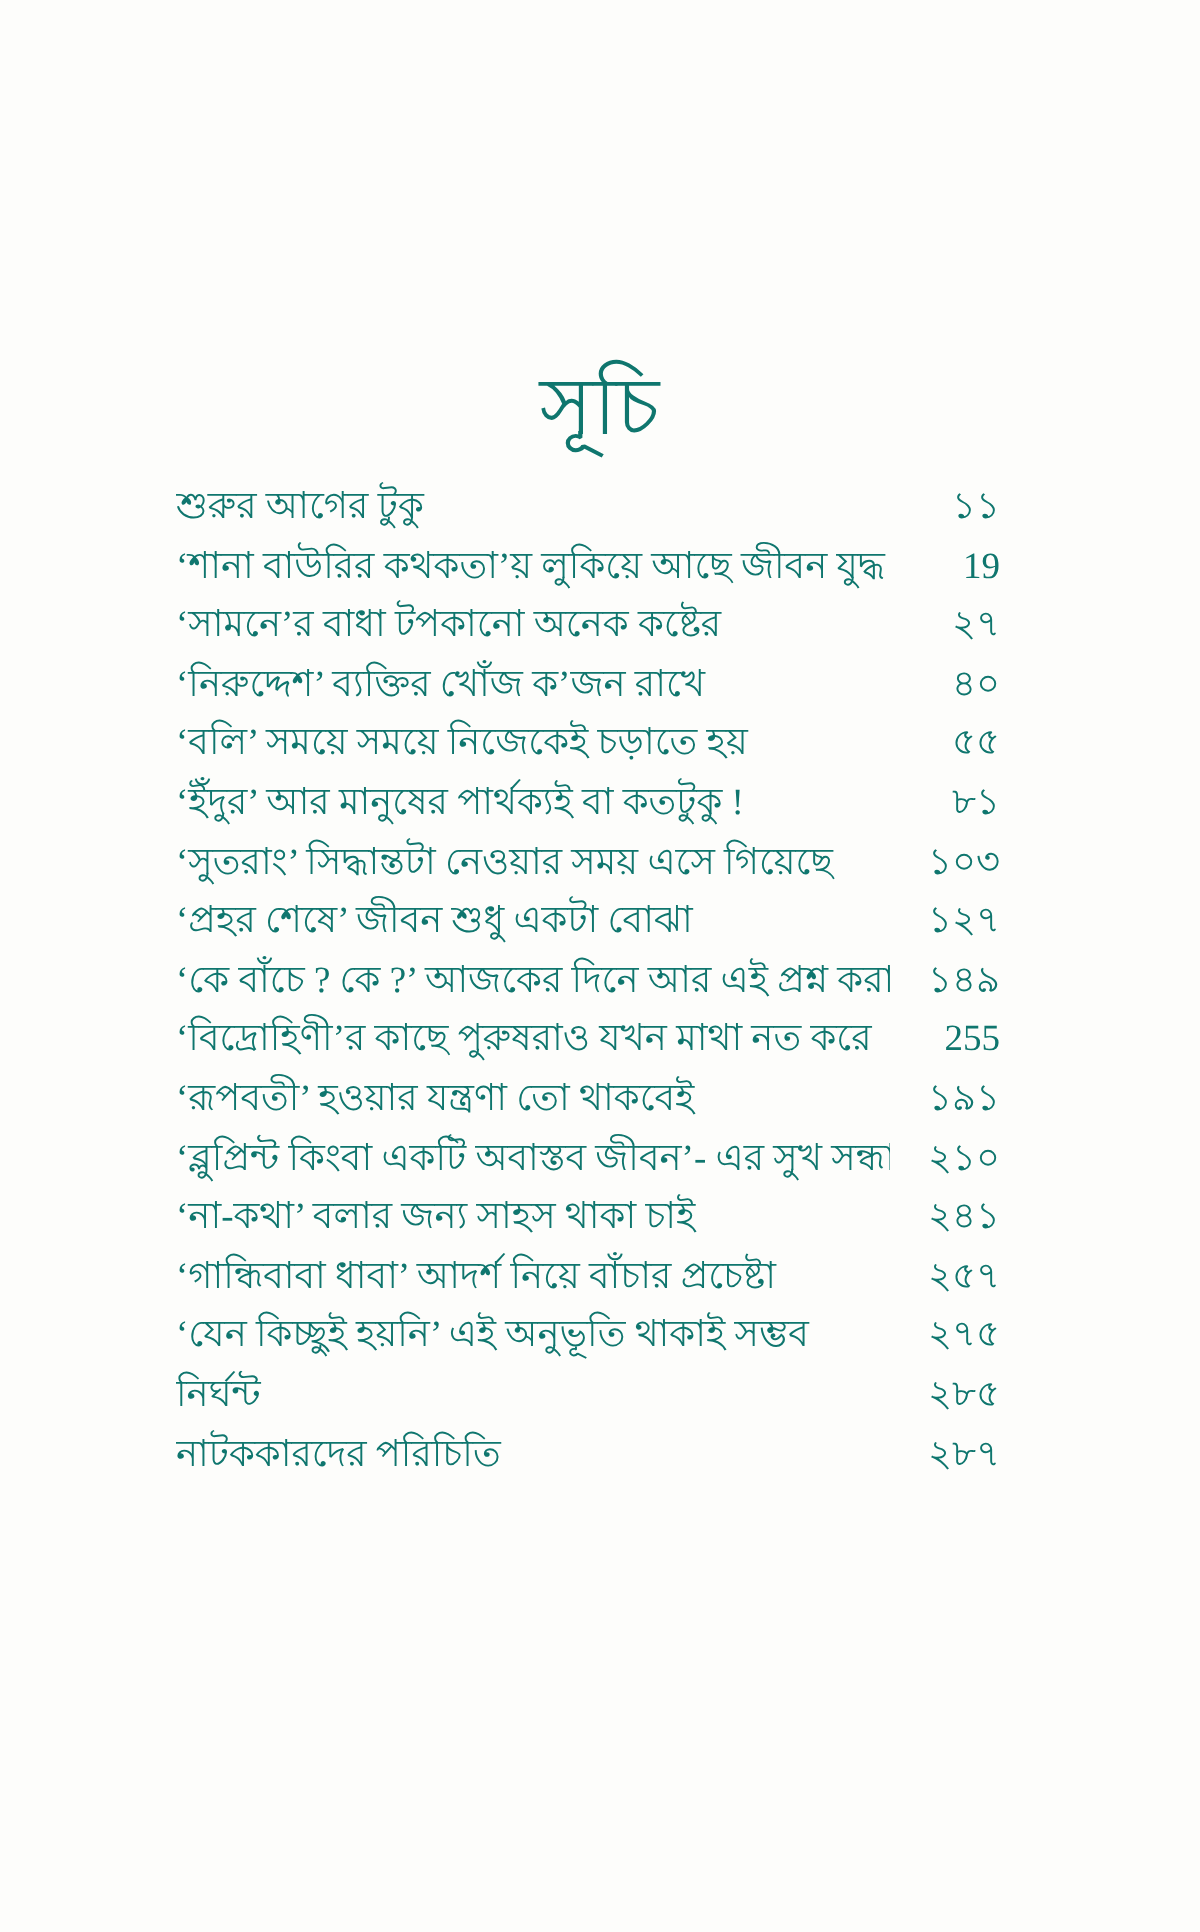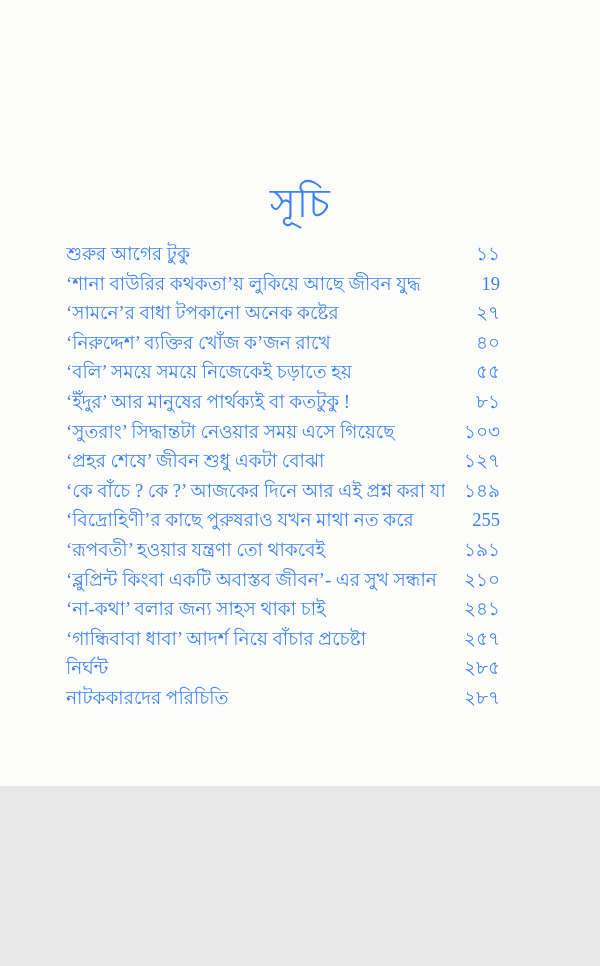--- a/index.html
+++ b/index.html
@@ -3,42 +3,42 @@
 <meta charset="utf-8">
 <style>
   html, body {
     margin: 0;
     padding: 0;
     background: #e8e8e8;
   }
   .page {
     position: relative;
     width: 600px;
-    height: 786px;
+    height: 966px;
     margin: 0 auto;
     background: #fdfdfb;
-    color: #3b82f6;
+    color: #0f766e;
     font-family: "Liberation Serif", "DejaVu Serif", serif;
     overflow: hidden;
     box-shadow: 0 0 4px rgba(0,0,0,0.15);
   }
   .toc-title {
     position: absolute;
     top: 172px;
     left: 0;
     width: 100%;
     text-align: center;
     font-size: 40px;
     font-weight: 500;
     letter-spacing: 0.5px;
   }
   .toc-list {
     position: absolute;
     top: 240px;
-    left: 66px;
+    left: 88px;
     right: 100px;
   }
   .toc-row {
     display: flex;
     justify-content: space-between;
     align-items: baseline;
     line-height: 29.6px;
     font-size: 18.5px;
   }
   .toc-entry-title {
@@ -112,20 +112,24 @@
     </div>
     <div class="toc-row">
       <span class="toc-entry-title">‘না-কথা’ বলার জন্য সাহস থাকা চাই</span>
       <span class="toc-entry-page">২৪১</span>
     </div>
     <div class="toc-row">
       <span class="toc-entry-title">‘গান্ধিবাবা ধাবা’ আদর্শ নিয়ে বাঁচার প্রচেষ্টা</span>
       <span class="toc-entry-page">২৫৭</span>
     </div>
     <div class="toc-row">
+      <span class="toc-entry-title">‘যেন কিচ্ছুই হয়নি’ এই অনুভূতি থাকাই সম্ভব</span>
+      <span class="toc-entry-page">২৭৫</span>
+    </div>
+    <div class="toc-row">
       <span class="toc-entry-title">নির্ঘন্ট</span>
       <span class="toc-entry-page">২৮৫</span>
     </div>
     <div class="toc-row">
       <span class="toc-entry-title">নাটককারদের পরিচিতি</span>
       <span class="toc-entry-page">২৮৭</span>
     </div>
   </div>
 
 </div>

